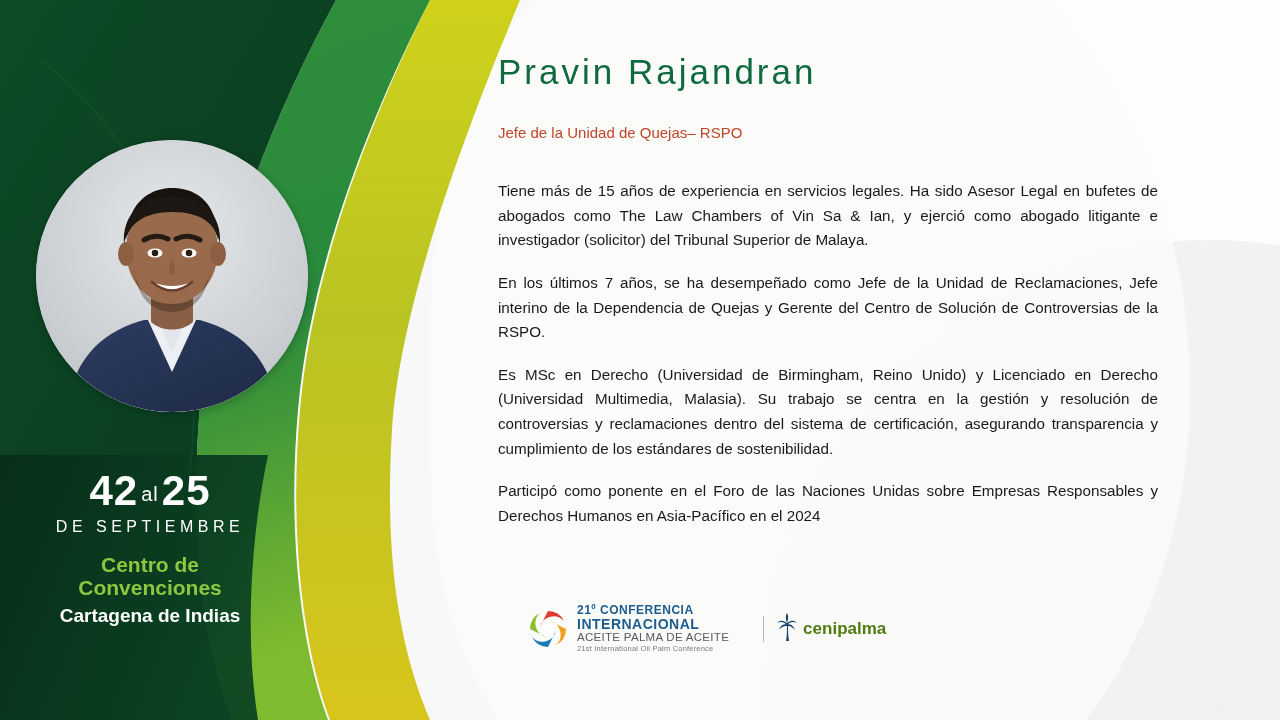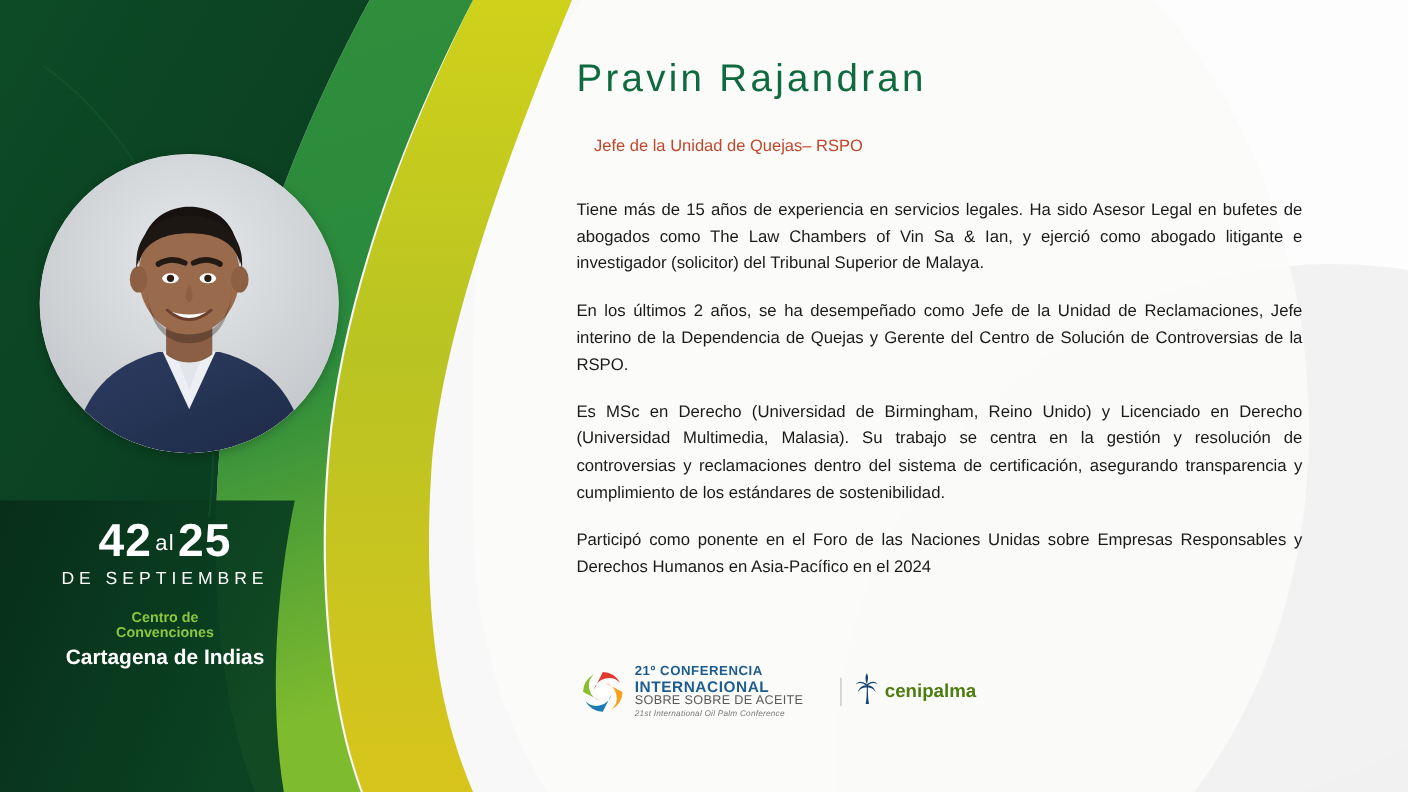--- a/index.html
+++ b/index.html
@@ -102,48 +102,48 @@
   }
   .date-month {
     font-size: 16px;
     letter-spacing: 4.5px;
     font-weight: normal;
     margin-bottom: 18px;
   }
   .venue-1 {
     color: #8dc63f;
     font-weight: bold;
-    font-size: 13px;
+    font-size: 21px;
     line-height: 1.08;
     margin-bottom: 6px;
   }
   .venue-2 {
     color: #ffffff;
     font-weight: bold;
     font-size: 19px;
   }
 
   
   .content {
     position: absolute;
-    left: 524px;
+    left: 498px;
     top: 52px;
     width: 660px;
   }
   .speaker-name {
     color: #0f6b3f;
     font-size: 35px;
     letter-spacing: 3px;
     font-weight: normal;
     margin: 0 0 32px 0;
   }
   .speaker-role {
     color: #c0462a;
     font-size: 15px;
-    margin: 0 0 38px 16px;
+    margin: 0 0 38px 0;
   }
   .bio p {
     color: #1a1a1a;
     font-size: 15.2px;
     line-height: 1.62;
     text-align: justify;
     margin: 0 0 18px 0;
   }
   .bio p:last-child { margin-bottom: 0; }
 
@@ -155,21 +155,21 @@
     display: flex;
     align-items: center;
     gap: 34px;
   }
   .logo-conf { display: flex; align-items: center; gap: 9px; }
   .logo-conf .swirl { width: 40px; height: 40px; }
   .logo-conf .txt { line-height: 1.05; }
   .logo-conf .t1 { font-size: 12px; color: #1d5c8f; font-weight: bold; letter-spacing: .5px;}
   .logo-conf .t2 { font-size: 14px; color: #1d5c8f; font-weight: bold; letter-spacing: .5px;}
   .logo-conf .t3 { font-size: 11.5px; color: #5a5a5a; letter-spacing: .3px;}
-  .logo-conf .t4 { font-size: 7.5px; color: #7a7a7a; letter-spacing: .2px; margin-top: 2px; font-style: italic;}
+  .logo-conf .t4 { font-size: 7.5px; color: #7a7a7a; letter-spacing: .2px; margin-top: 2px;}
 
   .logo-group2 { display: flex; align-items: center; gap: 12px; }
   .logo-fede, .logo-ceni { display: flex; align-items: center; gap: 5px; }
   .logo-fede .name { font-size: 17px; color: #0e7a3c; font-weight: bold; }
   .logo-ceni .name { font-size: 17px; color: #4d7c0f; font-weight: bold; }
   .divider-bar { width: 1px; height: 26px; background: #b9b9b9; }
 </style>
 </head>
 <body>
 
@@ -276,42 +276,42 @@
       <div>Convenciones</div>
     </div>
     <div class="venue-2">Cartagena de Indias</div>
   </div>
 
   <div class="content">
     <h1 class="speaker-name">Pravin Rajandran</h1>
     <div class="speaker-role">Jefe de la Unidad de Quejas– RSPO</div>
     <div class="bio">
       <p>Tiene más de 15 años de experiencia en servicios legales. Ha sido Asesor Legal en bufetes de abogados como The Law Chambers of Vin Sa &amp; Ian, y ejerció como abogado litigante e investigador (solicitor)  del Tribunal Superior de Malaya.</p>
-      <p>En los últimos 2 años, se ha desempeñado como Jefe de la Unidad de Reclamaciones, Jefe interino de la Dependencia de Quejas y Gerente del Centro de Solución de Controversias de la RSPO.</p>
+      <p>En los últimos 7 años, se ha desempeñado como Jefe de la Unidad de Reclamaciones, Jefe interino de la Dependencia de Quejas y Gerente del Centro de Solución de Controversias de la RSPO.</p>
       <p>Es MSc en Derecho (Universidad de Birmingham, Reino Unido) y Licenciado en Derecho (Universidad Multimedia, Malasia). Su trabajo se centra en la gestión y resolución de controversias y reclamaciones dentro del sistema de certificación, asegurando transparencia y cumplimiento de los estándares de sostenibilidad.</p>
       <p>Participó como ponente en el Foro de las Naciones Unidas sobre Empresas Responsables y Derechos Humanos en Asia-Pacífico en el 2024</p>
     </div>
   </div>
 
   <div class="logos">
 
     <div class="logo-conf">
       <span class="swirl">
         <svg width="40" height="40" viewBox="0 0 40 40" xmlns="http://www.w3.org/2000/svg">
           <path d="M20 2 a18 18 0 0 1 16 10 a14 14 0 0 0 -24 6 Z" fill="#e03a2f"></path>
           <path d="M38 20 a18 18 0 0 1 -10 16 a14 14 0 0 0 -6 -24 Z" fill="#f4a11d"></path>
           <path d="M20 38 a18 18 0 0 1 -16 -10 a14 14 0 0 0 24 -6 Z" fill="#1d7ab5"></path>
           <path d="M2 20 a18 18 0 0 1 10 -16 a14 14 0 0 0 6 24 Z" fill="#8bbf2a"></path>
           <circle cx="20" cy="20" r="5.5" fill="#ffffff"></circle>
         </svg>
       </span>
       <span class="txt">
         <div class="t1">21º CONFERENCIA</div>
         <div class="t2">INTERNACIONAL</div>
-        <div class="t3">SOBRE SOBRE DE ACEITE</div>
+        <div class="t3">ACEITE PALMA DE ACEITE</div>
         <div class="t4">21st International Oil Palm Conference</div>
       </span>
     </div>
 
     <div class="logo-group2">
       <div class="divider-bar"></div>
       <div class="logo-ceni">
         <span>
           <svg width="22" height="30" viewBox="0 0 22 30" xmlns="http://www.w3.org/2000/svg">
             <path d="M11 12 C11 18 11 24 10 29 L13 29 C12 24 12 18 12 12 Z" fill="#15436e"></path>

